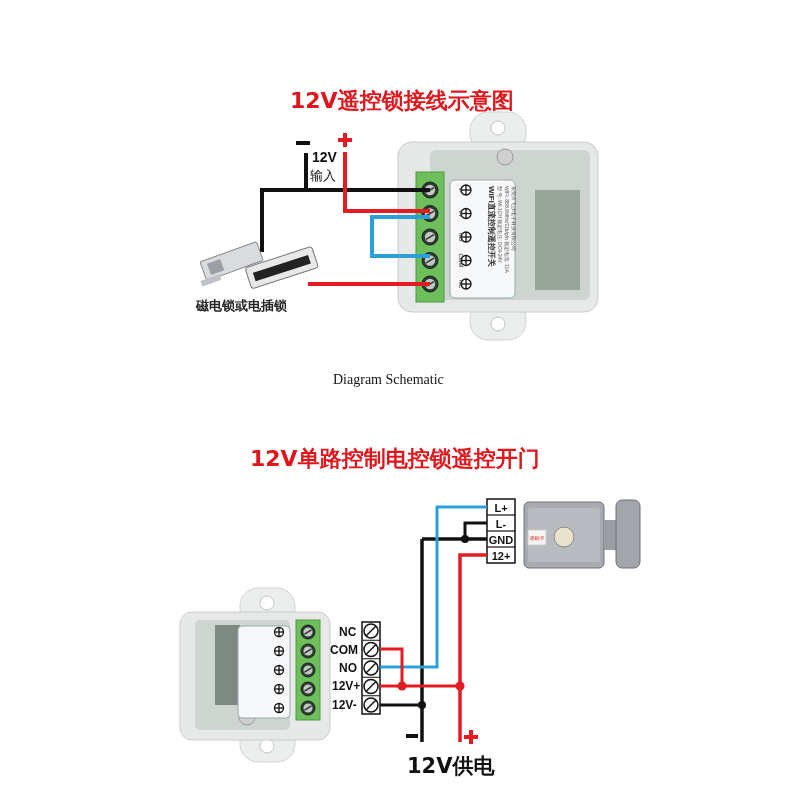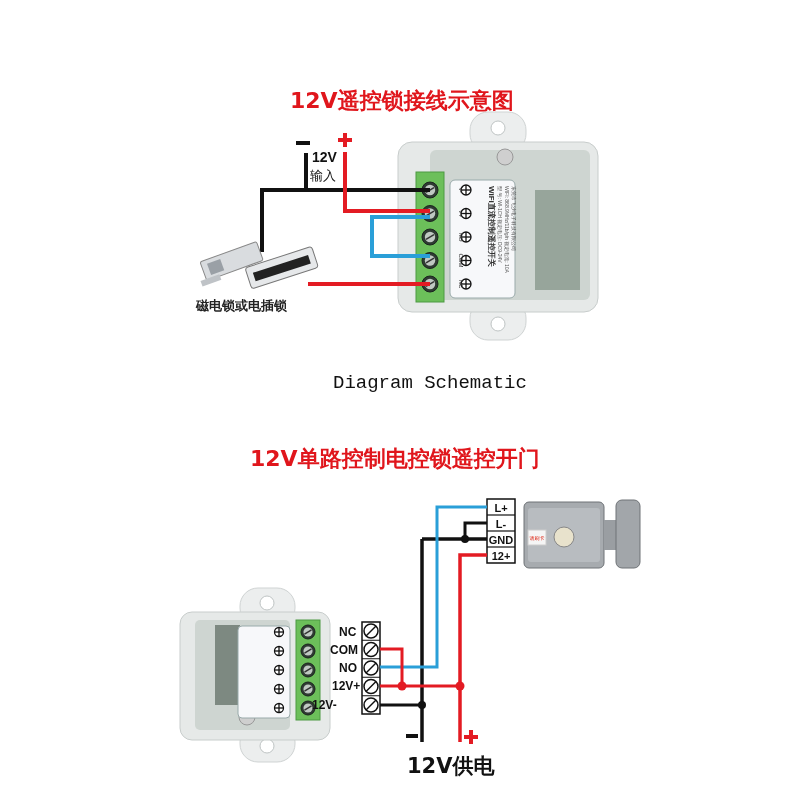--- a/index.html
+++ b/index.html
@@ -1,19 +1,19 @@
 <!DOCTYPE html>
 <html><head>
 <meta charset="utf-8">
 <style>
   html, body { margin:0; padding:0; background:#ffffff; }
   body { width:800px; height:800px; position:relative; overflow:hidden; font-family:"DejaVu Sans", sans-serif; }
   .abs { position:absolute; }
   .title-red { color:#e0161c; font-weight:bold; font-size:22px; white-space:nowrap; font-family:"DejaVu Sans", sans-serif; }
-  .caption { font-family:Liberation Mono, monospace; font-size:19px; color:#111; white-space:nowrap; }
+  .caption { font-family:Liberation Serif, serif; font-size:14px; color:#111; white-space:nowrap; }
   .lbl { font-family:"Liberation Sans", sans-serif; font-weight:bold; font-size:12px; color:#111; white-space:nowrap; }
   .lbl-cn { font-weight:bold; font-size:14px; color:#111; white-space:nowrap; }
   svg text { font-family:"Liberation Sans", sans-serif; }
   #stage { position:absolute; left:0; top:0; width:800px; height:800px; }
 </style>
 </head>
 <body>
 
 <div class="abs title-red" style="left:290px; top:86px;">12V遥控锁接线示意图</div>
 
@@ -279,15 +279,15 @@
 </svg>
 
 <div class="abs caption" style="left:333px; top:372px;">Diagram Schematic</div>
 
 <div class="abs title-red" style="left:250px; top:444px;text-align:center;">12V单路控制电控锁遥控开门</div>
 
 <div class="abs lbl" style="left:339px; top:625px;">NC</div>
 <div class="abs lbl" style="left:330px; top:643px;">COM</div>
 <div class="abs lbl" style="left:339px; top:661px;">NO</div>
 <div class="abs lbl" style="left:332px; top:679px;">12V+</div>
-<div class="abs lbl" style="left:312px; top:698px;">12V-</div>
+<div class="abs lbl" style="left:332px; top:698px;">12V-</div>
 
 <div class="abs lbl-cn" style="left:407px; top:752px; font-size:21px;">12V供电</div>
 
 </body></html>

